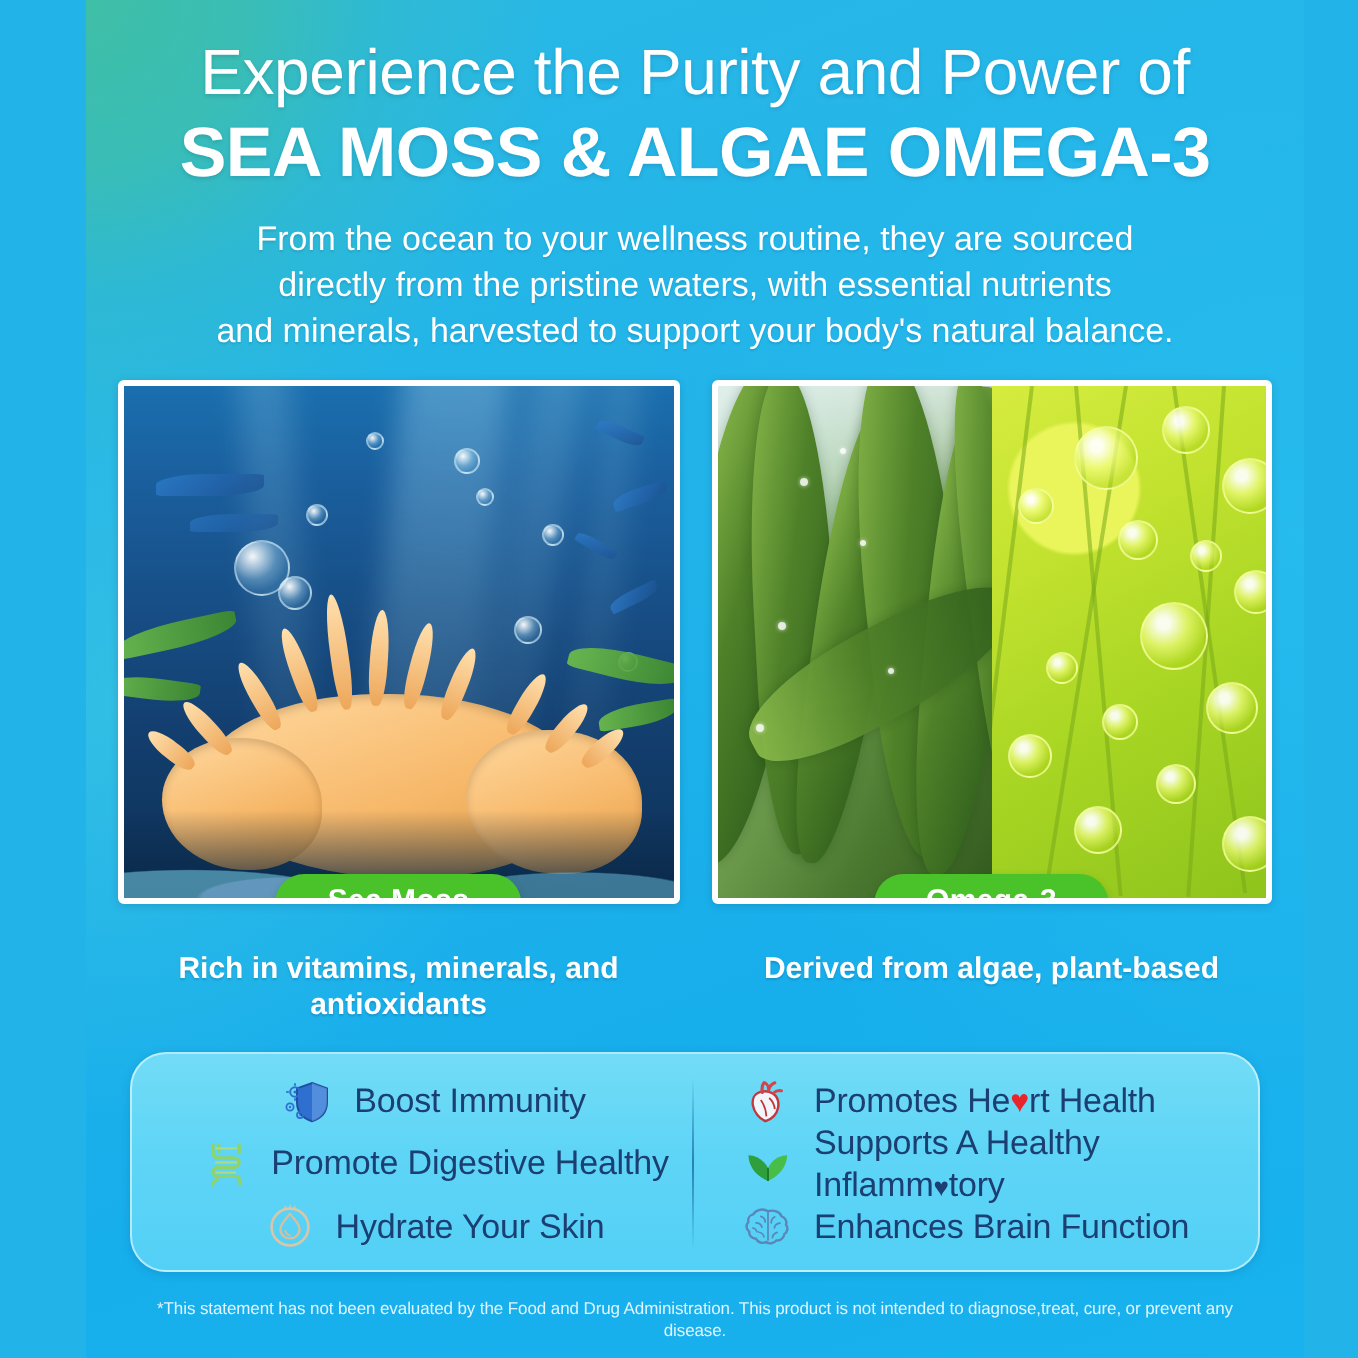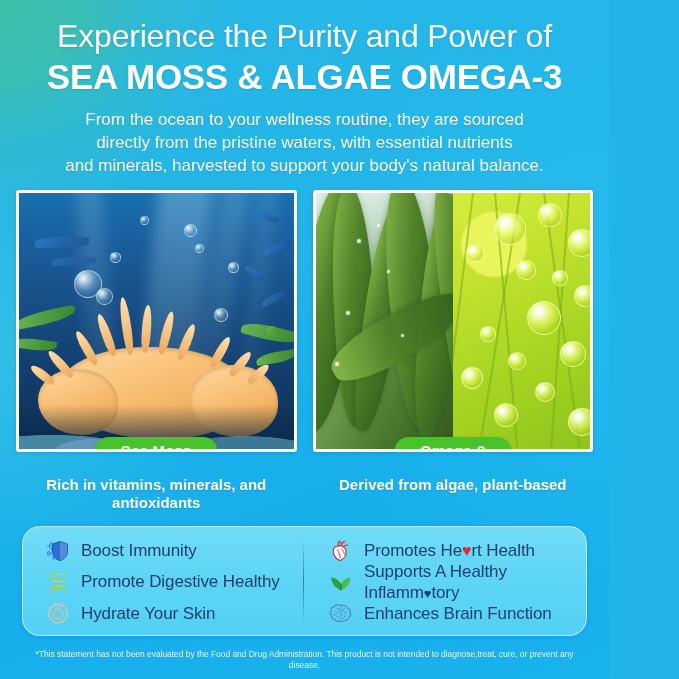--- a/index.html
+++ b/index.html
@@ -9,20 +9,21 @@
     overflow:hidden;
     background:#22b4e8;
   }
   #poster{
     position:relative;width:609px;height:679px;overflow:hidden;
     background:
       radial-gradient(circle at 0% 0%, #3fbfa6 0%, rgba(63,191,166,0.75) 9%, rgba(54,188,189,0.45) 16%, rgba(34,180,232,0) 26%),
       radial-gradient(circle at 2% 52%, rgba(64,200,225,0.55) 0%, rgba(34,180,232,0) 30%),
       radial-gradient(circle at 100% 40%, rgba(41,190,238,0.8) 0%, rgba(34,180,232,0) 45%),
       linear-gradient(160deg,#2ab9e6 0%,#21b3e9 40%,#17aeec 70%,#18b2ee 100%);
+    margin-left: 43px;
   }
 
   
   .header{padding:18px 16px 0;text-align:center;}
   .head-line1{
     color:#ffffff;font-size:32px;line-height:37px;font-weight:400;
     letter-spacing:-0.2px;white-space:nowrap;
     text-shadow:0 1px 2px rgba(0,60,90,.18);
   }
   .head-line2{
@@ -139,21 +140,21 @@
   .benefits{
     margin:14px 22px 0;height:110px;
     border-radius:18px;
     border:1px solid rgba(255,255,255,.55);
     background:linear-gradient(180deg,#72dcf7 0%,#5fd5f6 45%,#53d0f6 100%);
     box-shadow:0 1px 5px rgba(0,70,110,.18);
     display:flex;align-items:stretch;position:relative;
     box-sizing:border-box;padding:8px 0 6px;
   }
   .bcol{flex:1;display:flex;flex-direction:column;justify-content:space-around;}
-  .bcol.left{padding-left:22px;}
+  .bcol.left{padding-left:22px;align-items:center;}
   .bcol.right{padding-left:24px;}
   .divider{
     width:1px;align-self:center;height:86px;
     background:linear-gradient(180deg,rgba(20,110,170,0),rgba(18,100,160,.75),rgba(20,110,170,0));
   }
   .bitem{display:flex;align-items:center;gap:10px;height:32px;}
   .bitem .ic{width:26px;height:26px;flex:0 0 26px;display:flex;align-items:center;justify-content:center;}
   .bitem .tx{
     color:#1b3f72;font-size:17px;line-height:19px;font-weight:400;
     letter-spacing:-.1px;white-space:nowrap;

